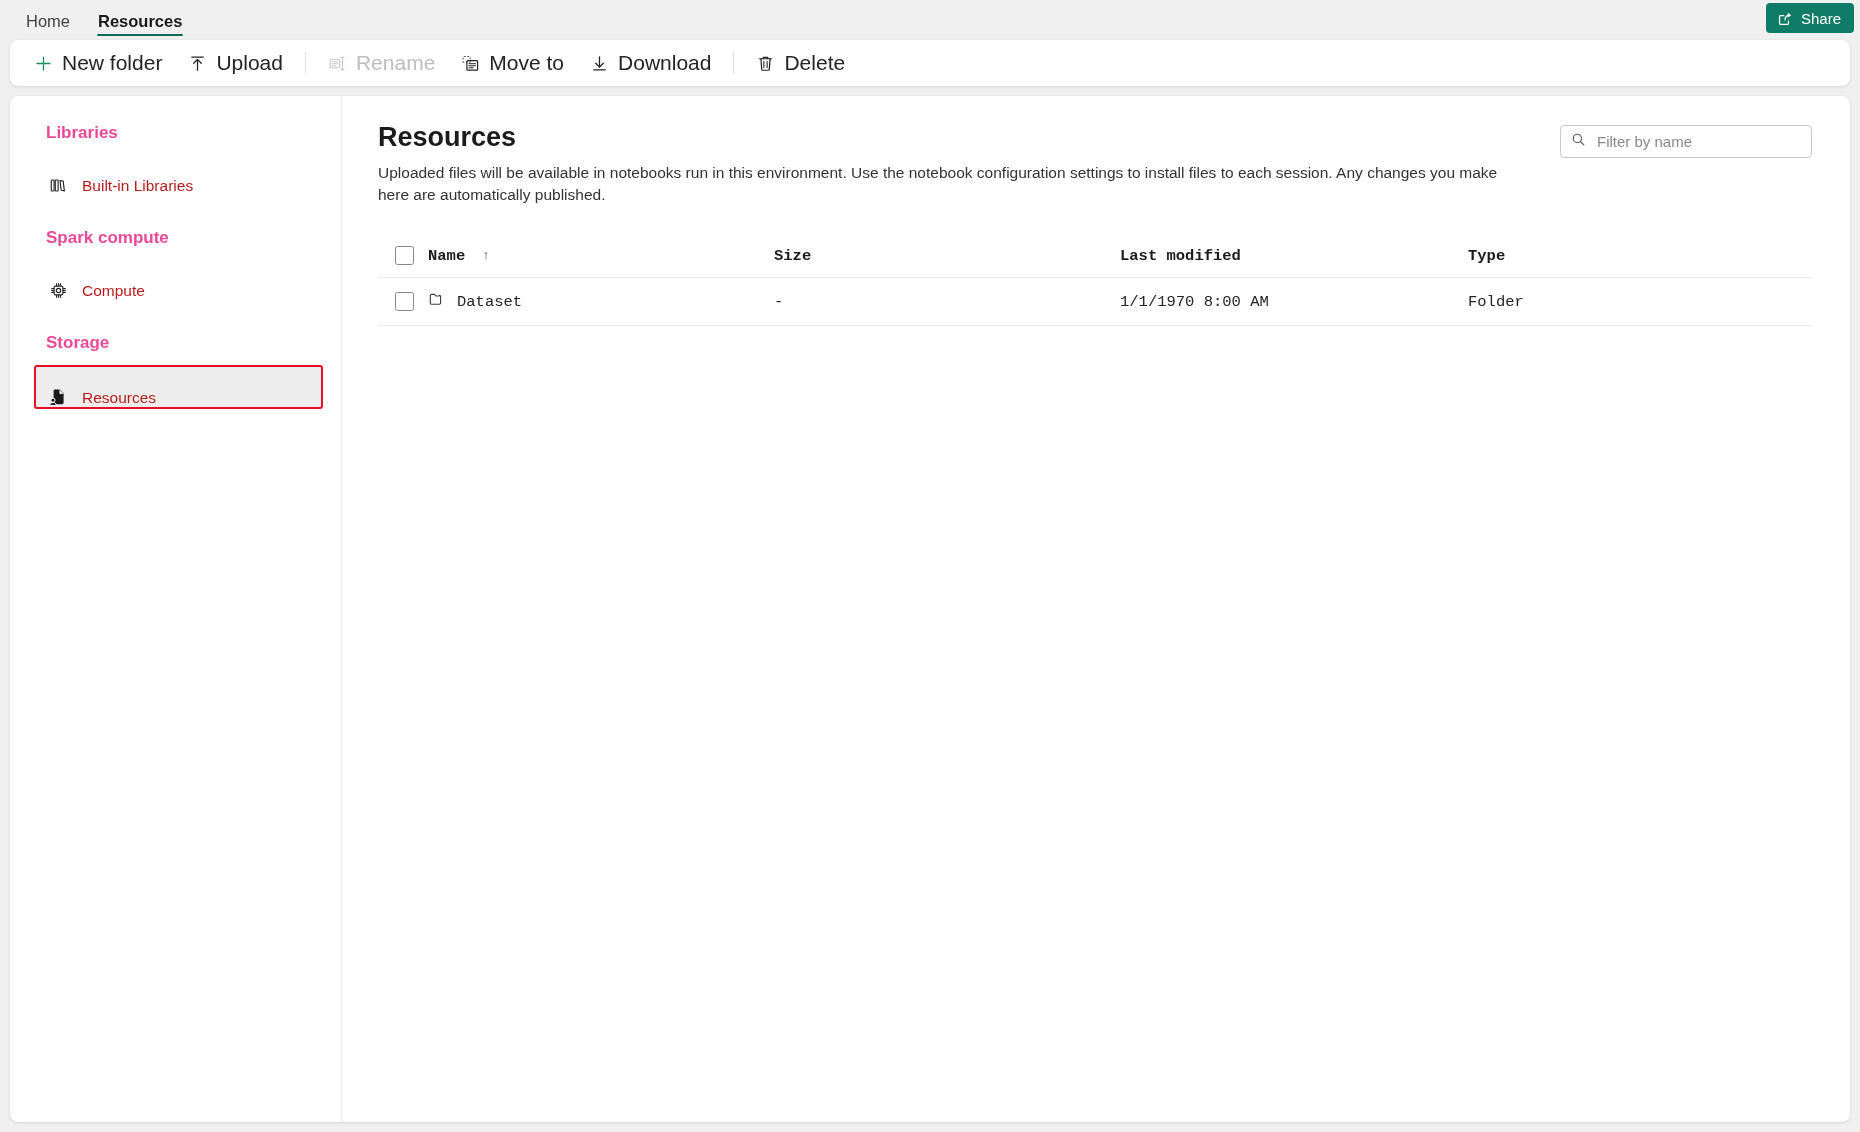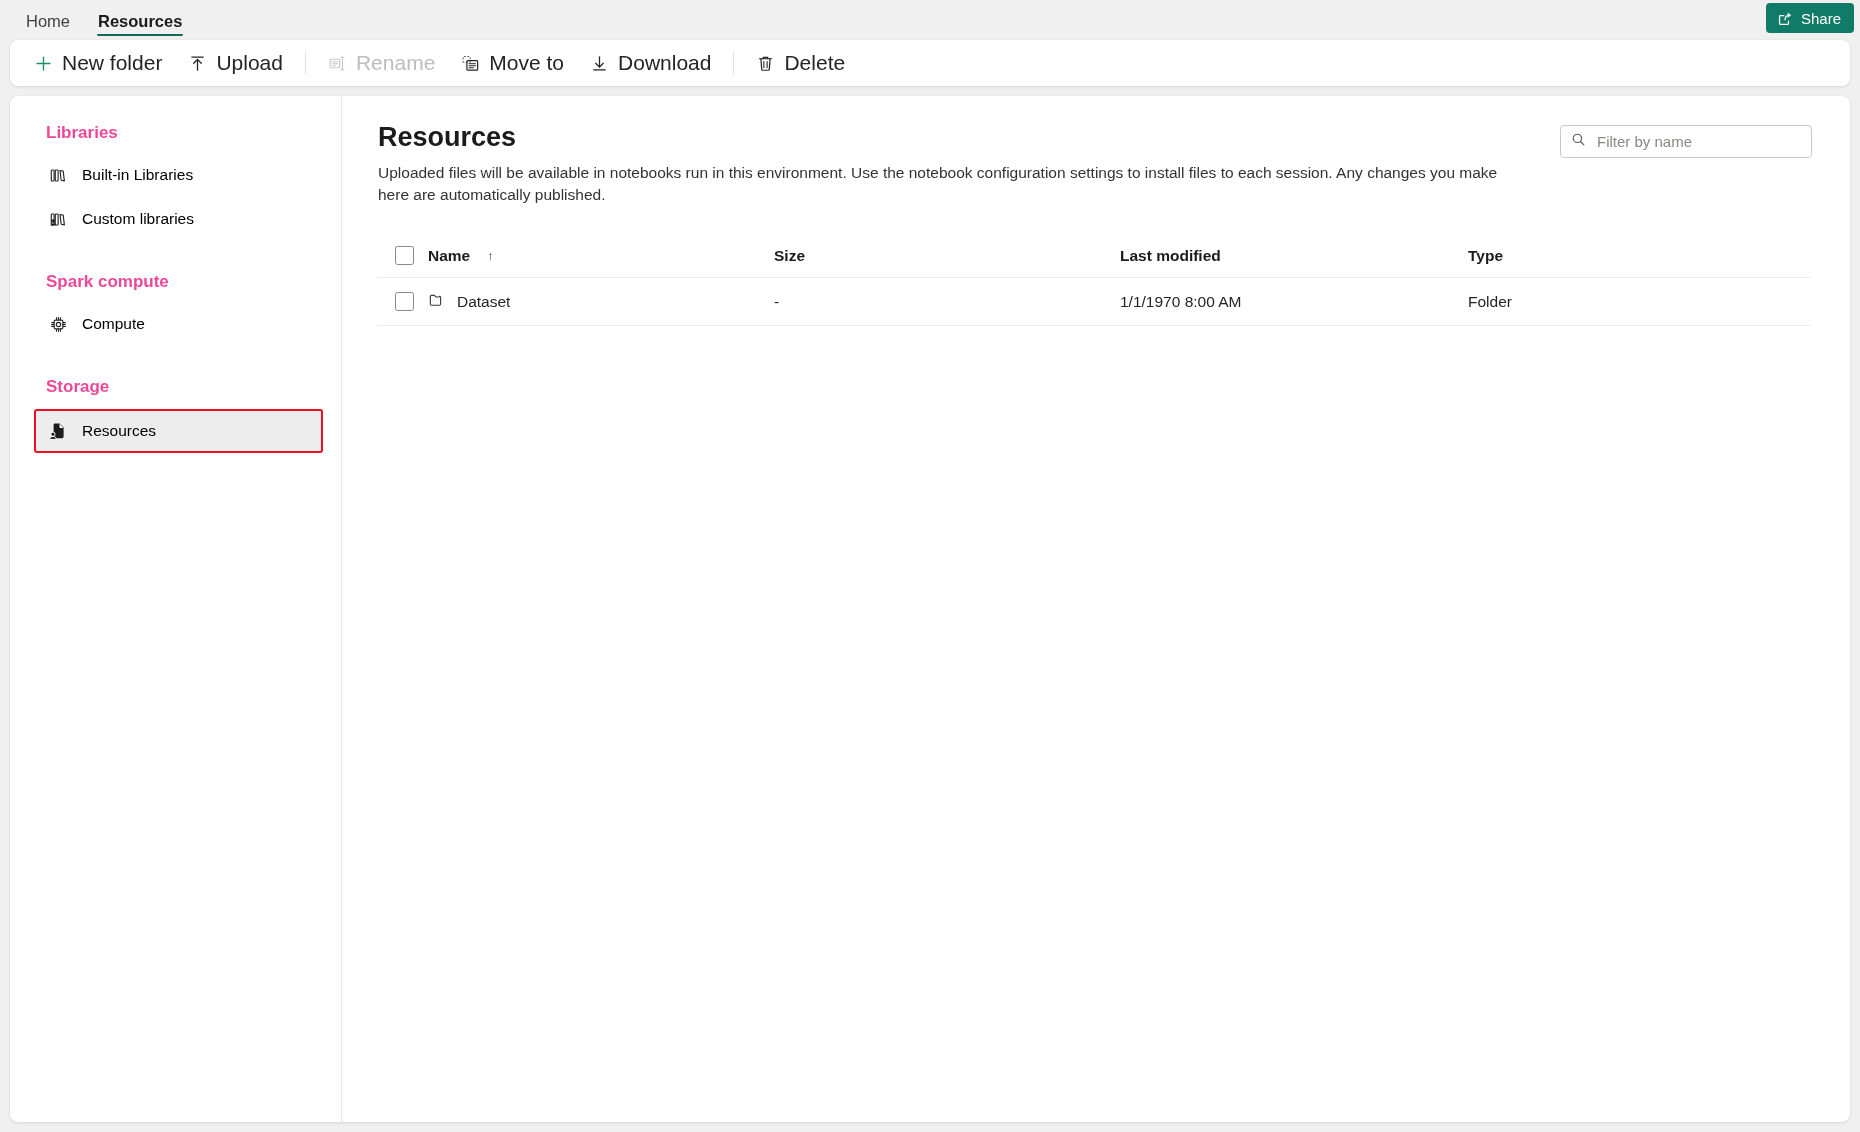--- a/index.html
+++ b/index.html
@@ -119,28 +119,28 @@
     font-size: 17px;
     font-weight: 600;
     color: #ec4899;
     padding: 0 0 0 36px;
     margin-bottom: 14px;
     line-height: 1;
   }
   .nav-group { margin-bottom: 34px; }
   .nav-item {
     display: flex;
-    align-items: center;
+    align-items: flex-end;
     gap: 14px;
     height: 40px;
     margin: 0 20px 4px 26px;
     padding-left: 12px;
     border-radius: 4px;
     font-size: 15.5px;
-    color: #000000;
+    color: #b91c1c;
     cursor: pointer;
   }
   .nav-item .nav-icon {
     width: 20px; height: 20px;
     display: flex; align-items: center; justify-content: center;
     flex: 0 0 20px;
   }
   .nav-item.selected {
     background: #ededed;
     border: 2px solid #e81123;
@@ -198,20 +198,21 @@
     font-family: "Liberation Sans", sans-serif;
     background: transparent;
   }
   .filter-box input::placeholder { color: #8a8886; }
 
   
   .filetable {
     margin-top: 28px;
     width: 100%;
     max-width: 1442px;
+    font-family: Liberation Mono, monospace;
   }
   .trow {
     display: flex;
     align-items: center;
     height: 46px;
     border-bottom: 1px solid #ededed;
     font-size: 15.5px;
     color: #242424;
   }
   .trow.header { font-weight: 600; color: #1b1b1b; height: 44px; }
@@ -335,32 +336,20 @@
           <svg width="19" height="19" viewBox="0 0 20 20" fill="none" aria-hidden="true">
             <rect x="2.4" y="4.2" width="3" height="11.6" rx="0.7" stroke="#242424" stroke-width="1.2"></rect>
             <rect x="6.6" y="4.2" width="3" height="11.6" rx="0.7" stroke="#242424" stroke-width="1.2"></rect>
             <path d="M11.6 4.8l3.3.6 1.3 10.2-3.4-.6z" stroke="#242424" stroke-width="1.2" stroke-linejoin="round"></path>
           </svg>
         </span>
         <span>Built-in Libraries</span>
       </div>
 
 
-      <div class="nav-item">
-        <span class="nav-icon">
-          <svg width="19" height="19" viewBox="0 0 20 20" fill="none" aria-hidden="true">
-            <rect x="2.4" y="4.2" width="3" height="11.6" rx="0.7" stroke="#242424" stroke-width="1.2"></rect>
-            <rect x="6.6" y="4.2" width="3" height="11.6" rx="0.7" stroke="#242424" stroke-width="1.2"></rect>
-            <path d="M11.6 4.8l3.3.6 1.3 10.2-3.4-.6z" stroke="#242424" stroke-width="1.2" stroke-linejoin="round"></path>
-            <circle cx="4.3" cy="11.6" r="1.9" fill="#242424"></circle>
-            <path d="M1.6 16.4c.3-1.6 1.4-2.4 2.7-2.4s2.4.8 2.7 2.4z" fill="#242424"></path>
-          </svg>
-        </span>
-        <span>Custom libraries</span>
-      </div>
     </div>
 
     <div class="nav-group">
       <div class="nav-group-title">Spark compute</div>
 
       <div class="nav-item">
         <span class="nav-icon">
           <svg width="19" height="19" viewBox="0 0 20 20" fill="none" aria-hidden="true">
             <rect x="5.4" y="5.4" width="9.2" height="9.2" rx="1.4" stroke="#242424" stroke-width="1.2"></rect>
             <circle cx="10" cy="10" r="2.3" stroke="#242424" stroke-width="1.2"></circle>

